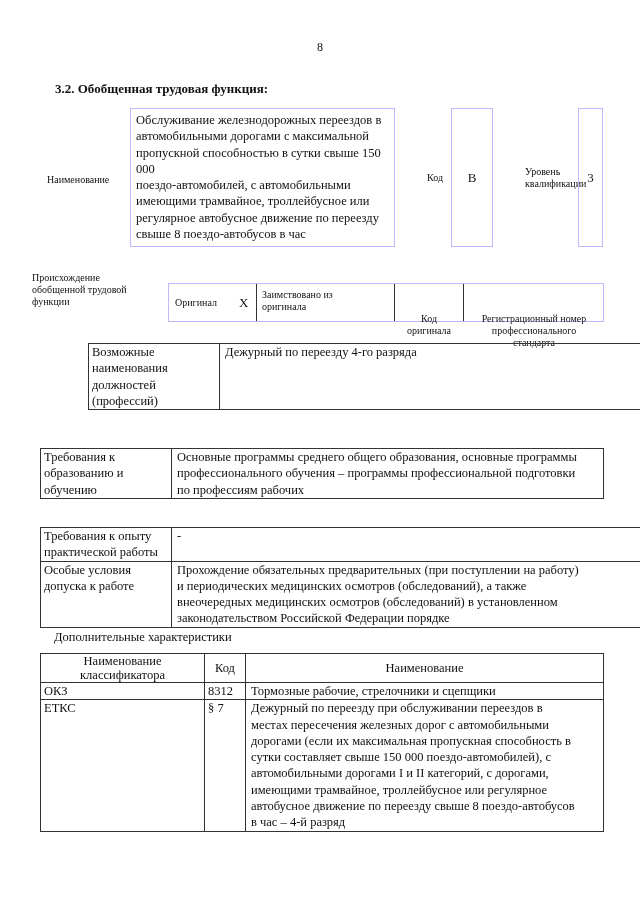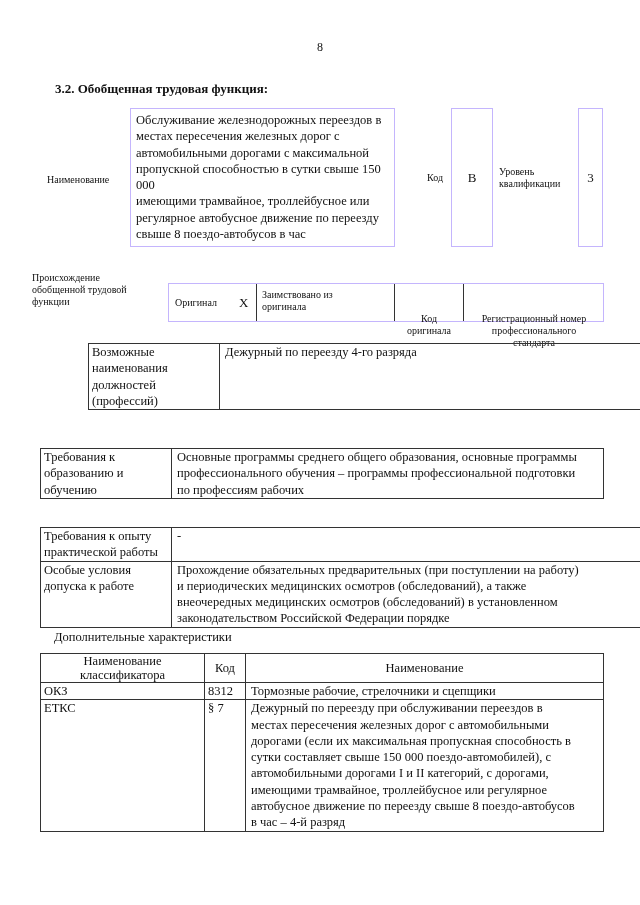--- a/index.html
+++ b/index.html
@@ -58,35 +58,35 @@
 
 <div class="abs page-num">8</div>
 
 <div class="abs section-title">3.2. Обобщенная трудовая функция:</div>
 
 <div class="abs small" style="left:47px; top:174px;">Наименование</div>
 
 <div class="box" style="left:130px; top:108px; width:265px; height:139px;">
   <div class="cell-text norm" style="left:5px; top:3px; width:262px;">
     <div>Обслуживание железнодорожных переездов в</div>
-    <div>местах пересечения железных дорог с</div>
     <div>автомобильными дорогами с максимальной</div>
     <div>пропускной способностью в сутки свыше 150 000</div>
+    <div>поездо-автомобилей, с автомобильными</div>
     <div>имеющими трамвайное, троллейбусное или</div>
     <div>регулярное автобусное движение по переезду</div>
     <div>свыше 8 поездо-автобусов в час</div>
   </div>
 </div>
 
 <div class="abs small" style="left:427px; top:172px;">Код</div>
 <div class="box" style="left:451px; top:108px; width:42px; height:139px;">
   <div class="cell-text" style="left:0; width:40px; top:61px; text-align:center; font-size:13px;">B</div>
 </div>
 
-<div class="abs small" style="left:499px; top:166px;">
+<div class="abs small" style="left:525px; top:166px;">
   <div>Уровень</div>
   <div>квалификации</div>
 </div>
 <div class="box" style="left:578px; top:108px; width:25px; height:139px;">
   <div class="cell-text" style="left:0; width:23px; top:61px; text-align:center; font-size:13px;">3</div>
 </div>
 
 <div class="abs small" style="left:32px; top:272px;">
   <div>Происхождение</div>
   <div>обобщенной трудовой</div>

